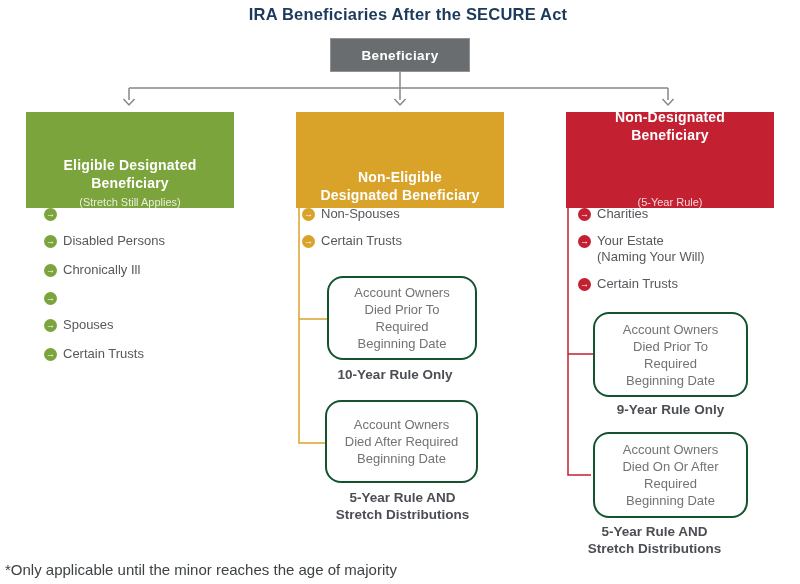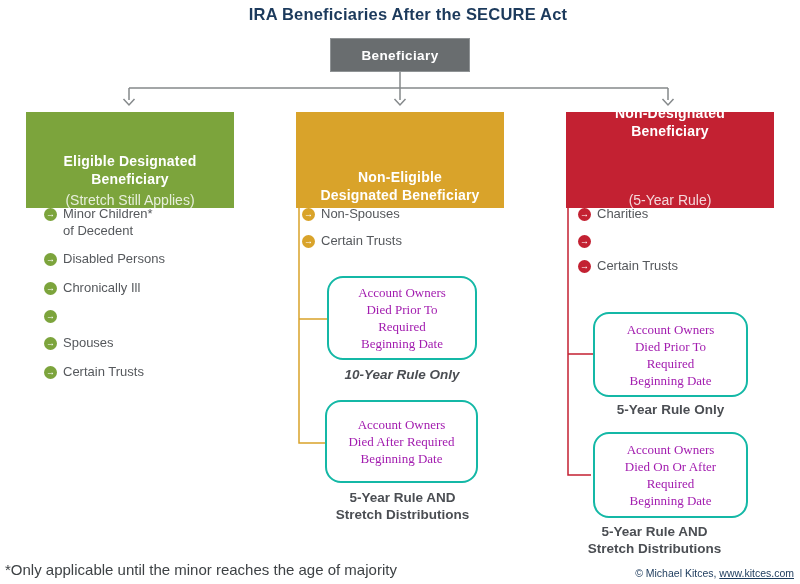--- a/index.html
+++ b/index.html
@@ -23,51 +23,51 @@
   }
 
   svg.connectors{position:absolute;left:0;top:0;pointer-events:none;}
 
   .head{
     top:112px;width:208px;height:96px;box-sizing:border-box;
     display:flex;flex-direction:column;align-items:center;justify-content:flex-end;
     text-align:center;color:#ffffff;
   }
   .head .h-title{font-size:14px;font-weight:bold;line-height:18px;letter-spacing:.2px;}
-  .head .h-sub{font-size:14px;margin-top:4px;color:rgba(255,255,255,.82);}
+  .head .h-sub{font-size:11px;margin-top:4px;color:rgba(255,255,255,.82);}
   #head-eligible{left:26px;background:#7CA43C;}
   #head-noneligible{left:296px;background:#D9A32A;}
   #head-nondesignated{left:566px;background:#C32132;gap:48px;}
 
   .list{display:flex;flex-direction:column;}
   .list .li{display:flex;align-items:flex-start;}
   .li .bullet{
     width:13px;height:13px;border-radius:50%;flex:0 0 13px;margin-top:2px;margin-right:6px;
     display:flex;align-items:center;justify-content:center;
     color:#ffffff;font-size:9px;font-weight:bold;line-height:1;
   }
   .li .txt{font-size:13px;line-height:16.5px;color:#55585C;}
   #list-eligible{left:44px;top:206px;width:200px;gap:12px;}
   #list-noneligible{left:302px;top:206px;width:190px;gap:10px;}
   #list-nondesignated{left:578px;top:206px;width:210px;gap:10px;}
 
   .bluebox{
-    box-sizing:border-box;border:2px solid #14b8a6;border-radius:16px;background:#ffffff;
+    box-sizing:border-box;border:2px solid #14532d;border-radius:16px;background:#ffffff;
     display:flex;align-items:center;justify-content:center;text-align:center;
-    color:#a21caf;font-size:13px;line-height:17px;padding:4px 6px;font-family:Liberation Serif, serif;
+    color:#737373;font-size:13px;line-height:17px;padding:4px 6px;
   }
   #bb-m1{left:327px;top:276px;width:150px;height:84px;}
   #bb-m2{left:325px;top:400px;width:153px;height:83px;}
   #bb-r1{left:593px;top:312px;width:155px;height:85px;}
   #bb-r2{left:593px;top:432px;width:155px;height:86px;}
 
   .rule-label{
     text-align:center;font-size:13.5px;font-weight:bold;color:#4B4E53;line-height:17px;
   }
-  #lbl-m1{left:317px;top:366px;width:170px;font-style:italic;}
+  #lbl-m1{left:310px;top:366px;width:170px;}
   #lbl-m2{left:310px;top:489px;width:185px;}
   #lbl-r1{left:588px;top:401px;width:165px;}
   #lbl-r2{left:562px;top:523px;width:185px;}
 
   .footnote{left:5px;top:561px;font-size:15px;color:#3E4245;}
   .credit{right:6px;top:567px;font-size:10.5px;color:#1C3A5C;}
   .credit a{color:#1C3A5C;text-decoration:underline;cursor:pointer;}
 </style>
 </head>
 <body>
@@ -99,22 +99,20 @@
   </div>
   <div id="head-nondesignated" class="abs head">
     <div class="h-title pre">Non-Designated
 Beneficiary</div>
     <div class="h-sub">(5-Year Rule)</div>
   </div>
 
   <div id="list-eligible" class="abs list">
     <div class="li">
       <span class="bullet" style="background-color: rgb(124, 164, 60);">→</span>
-      <span class="txt pre">Minor Children*
-of Decedent</span>
     </div>
     <div class="li">
       <span class="bullet" style="background-color: rgb(124, 164, 60);">→</span>
       <span class="txt pre">Disabled Persons</span>
     </div>
     <div class="li">
       <span class="bullet" style="background-color: rgb(124, 164, 60);">→</span>
       <span class="txt pre">Chronically Ill</span>
     </div>
     <div class="li">
@@ -141,20 +139,22 @@
     </div>
   </div>
 
   <div id="list-nondesignated" class="abs list">
     <div class="li">
       <span class="bullet" style="background-color: rgb(195, 33, 50);">→</span>
       <span class="txt pre">Charities</span>
     </div>
     <div class="li">
       <span class="bullet" style="background-color: rgb(195, 33, 50);">→</span>
+      <span class="txt pre">Your Estate
+(Naming Your Will)</span>
     </div>
     <div class="li">
       <span class="bullet" style="background-color: rgb(195, 33, 50);">→</span>
       <span class="txt pre">Certain Trusts</span>
     </div>
   </div>
 
   <div id="bb-m1" class="abs bluebox pre">Account Owners
 Died Prior To
 Required
@@ -164,27 +164,24 @@
   <div id="bb-m2" class="abs bluebox pre">Account Owners
 Died After Required
 Beginning Date</div>
   <div id="lbl-m2" class="abs rule-label pre">5-Year Rule AND
 Stretch Distributions</div>
 
   <div id="bb-r1" class="abs bluebox pre">Account Owners
 Died Prior To
 Required
 Beginning Date</div>
-  <div id="lbl-r1" class="abs rule-label pre">5-Year Rule Only</div>
+  <div id="lbl-r1" class="abs rule-label pre">9-Year Rule Only</div>
 
   <div id="bb-r2" class="abs bluebox pre">Account Owners
 Died On Or After
 Required
 Beginning Date</div>
   <div id="lbl-r2" class="abs rule-label pre">5-Year Rule AND
 Stretch Distributions</div>
 
   <div class="abs footnote">*Only applicable until the minor reaches the age of majority</div>
-  <div class="abs credit">
-    <span>© Michael Kitces, </span><a>www.kitces.com</a>
-  </div>
 
 </div>
 
 </body></html>

